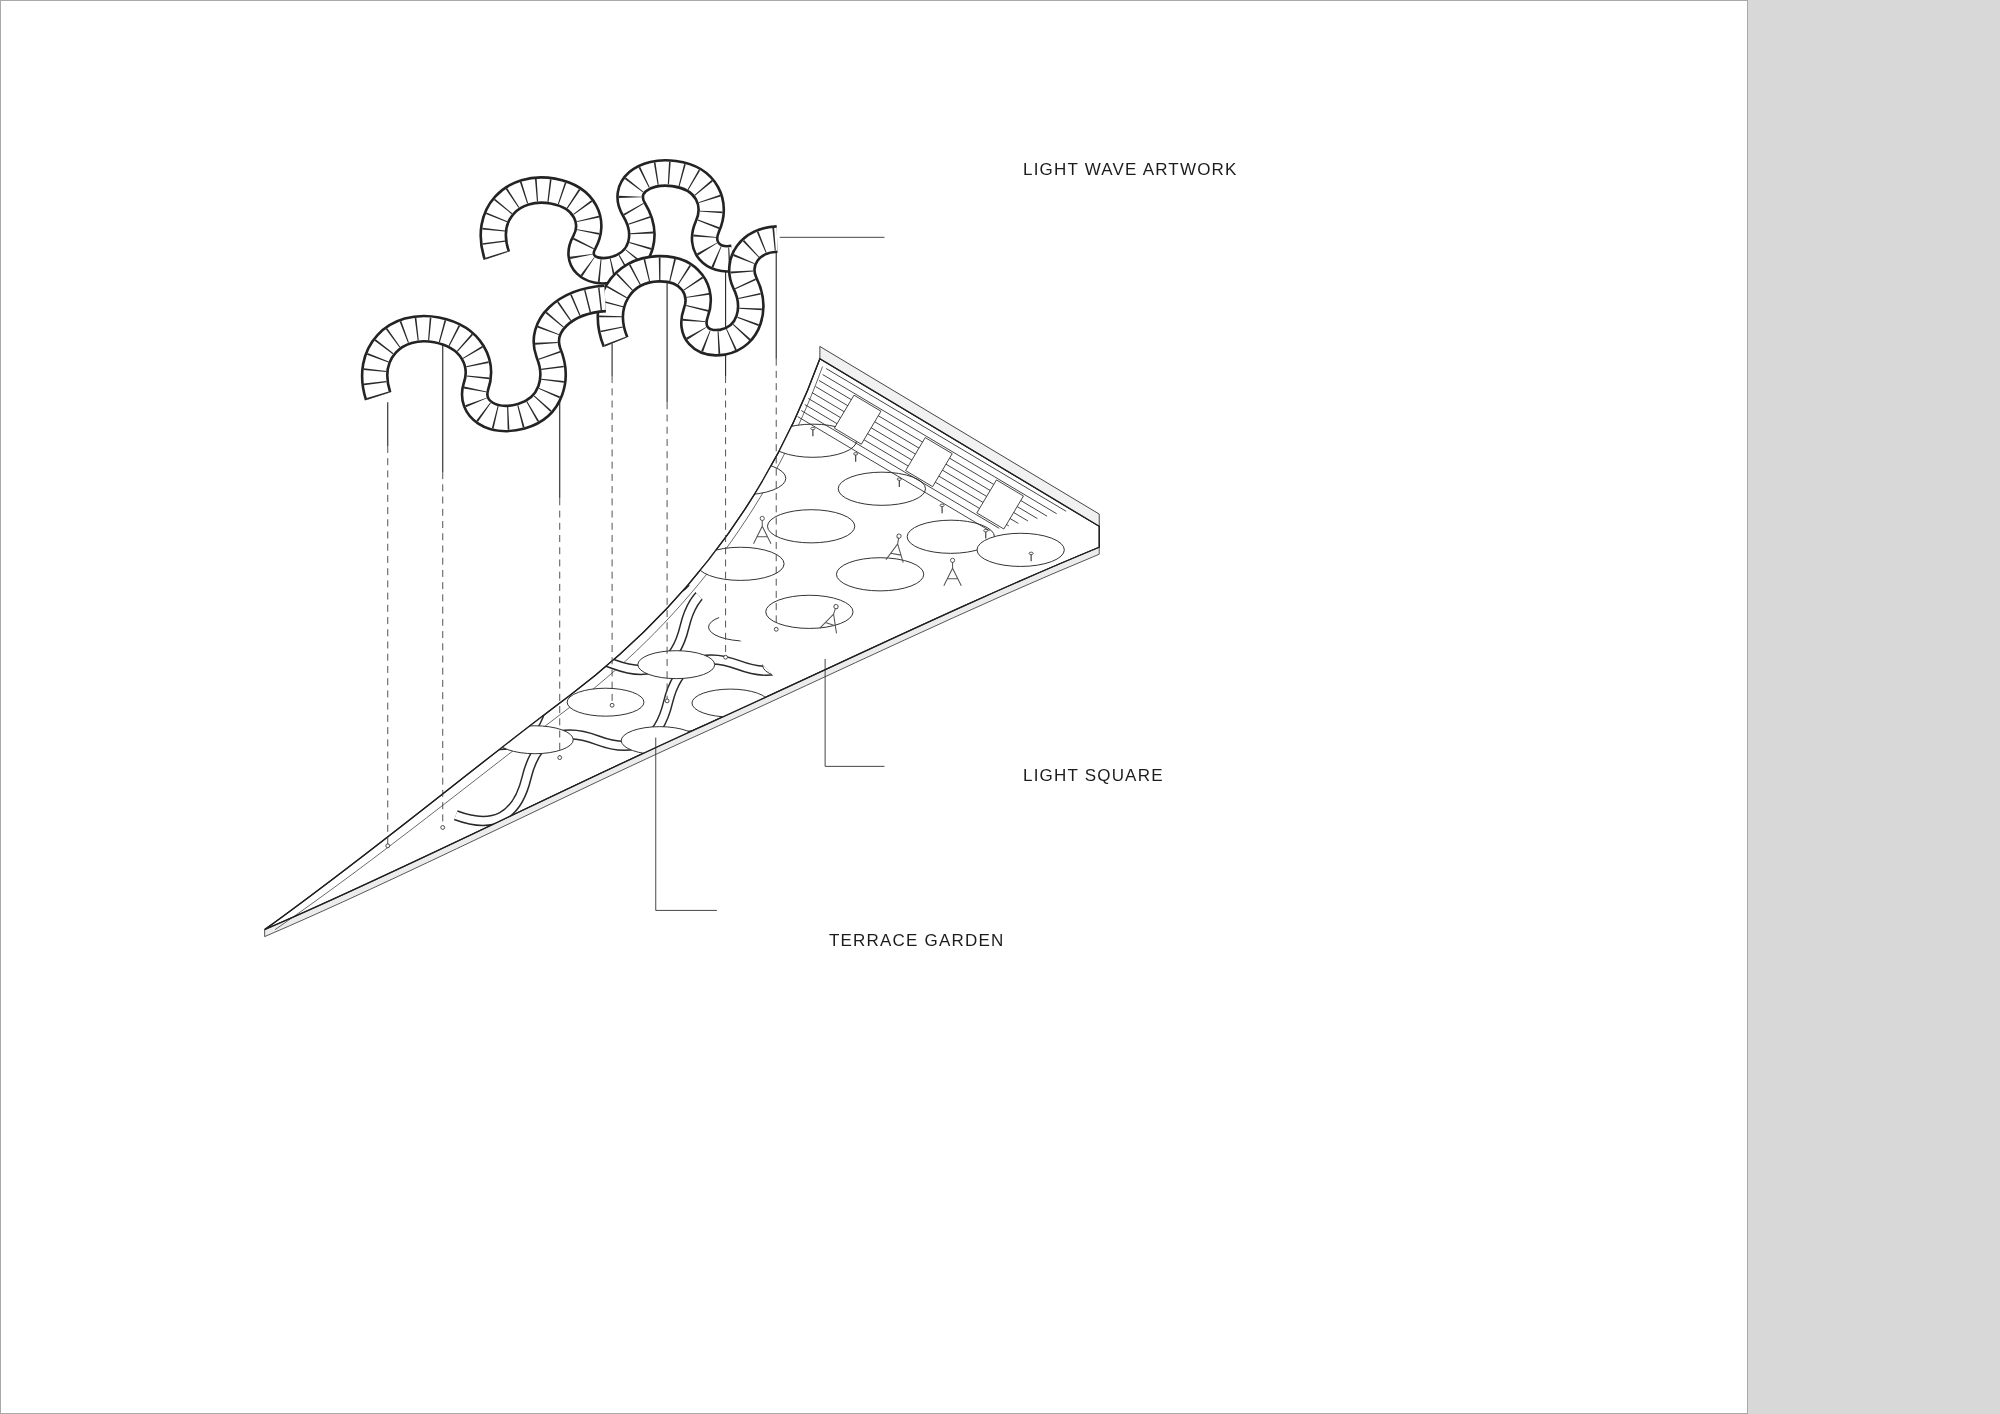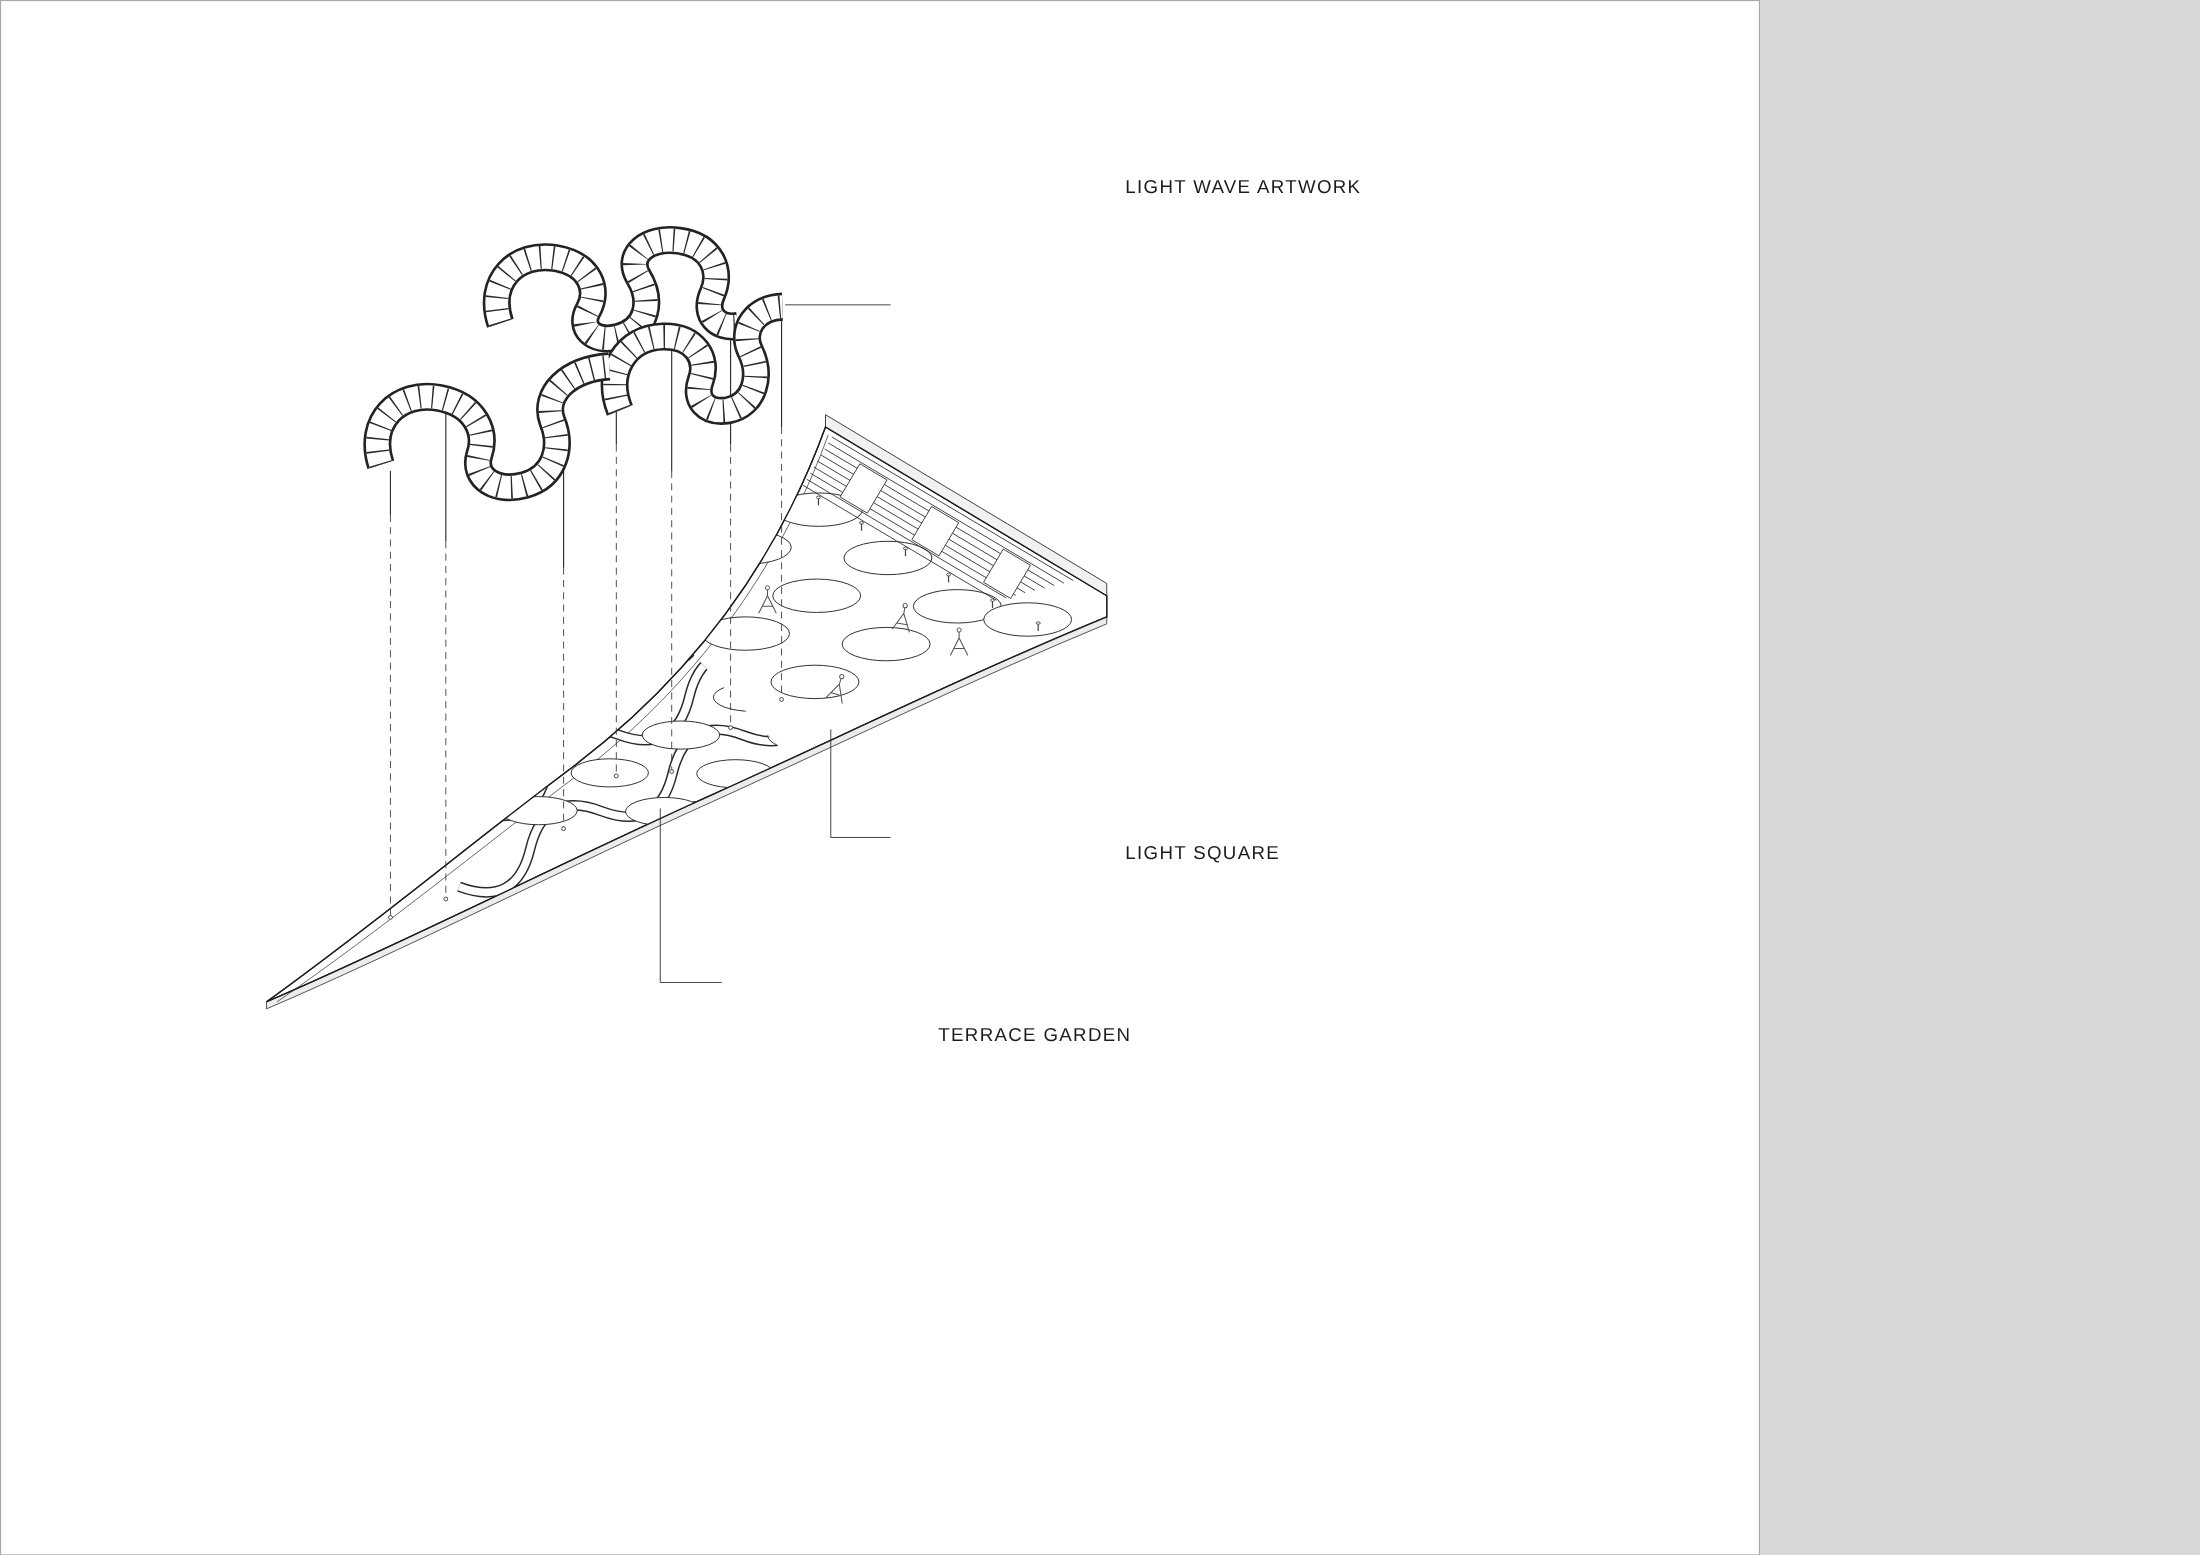--- a/index.html
+++ b/index.html
@@ -1,17 +1,17 @@
 <!DOCTYPE html>
 <html><head>
 <meta charset="utf-8">
 <style>
   html,body{margin:0;padding:0;background:#d8d8d8;}
   .canvas{
-    position:relative;width:1600px;height:1414px;background:#ffffff;
+    position:relative;width:1748px;height:1414px;background:#ffffff;
     border:1px solid #a9a9a9;box-sizing:border-box;overflow:hidden;
     font-family:"Liberation Sans", sans-serif;
   }
   svg{position:absolute;left:0;top:0;width:100%;height:100%;}
   .label{
     position:absolute;font-size:17px;letter-spacing:1.2px;color:#1c1c1c;
     white-space:nowrap;line-height:20px;
   }
   .rb-outer{fill:none;stroke:#232323;stroke-width:32;stroke-linecap:butt;stroke-linejoin:round;}
   .rb-inner{fill:none;stroke:#ffffff;stroke-width:26;stroke-linecap:butt;stroke-linejoin:round;}
@@ -191,15 +191,15 @@
 
   <g>
     <path class="leader" d="M 892 169 L 1012 169"></path>
     <path class="leader" d="M 944 652 L 944 775 L 1012 775"></path>
     <path class="leader" d="M 750 742 L 750 940 L 820 940"></path>
   </g>
 </svg>
 
 <div class="label" style="left:1022px;top:159px;">LIGHT WAVE ARTWORK</div>
 <div class="label" style="left:1022px;top:765px;">LIGHT SQUARE</div>
-<div class="label" style="left:828px;top:930px;margin-left:24px;">TERRACE GARDEN</div>
+<div class="label" style="left:828px;top:930px;">TERRACE GARDEN</div>
 
 </div>
 
 </body></html>

